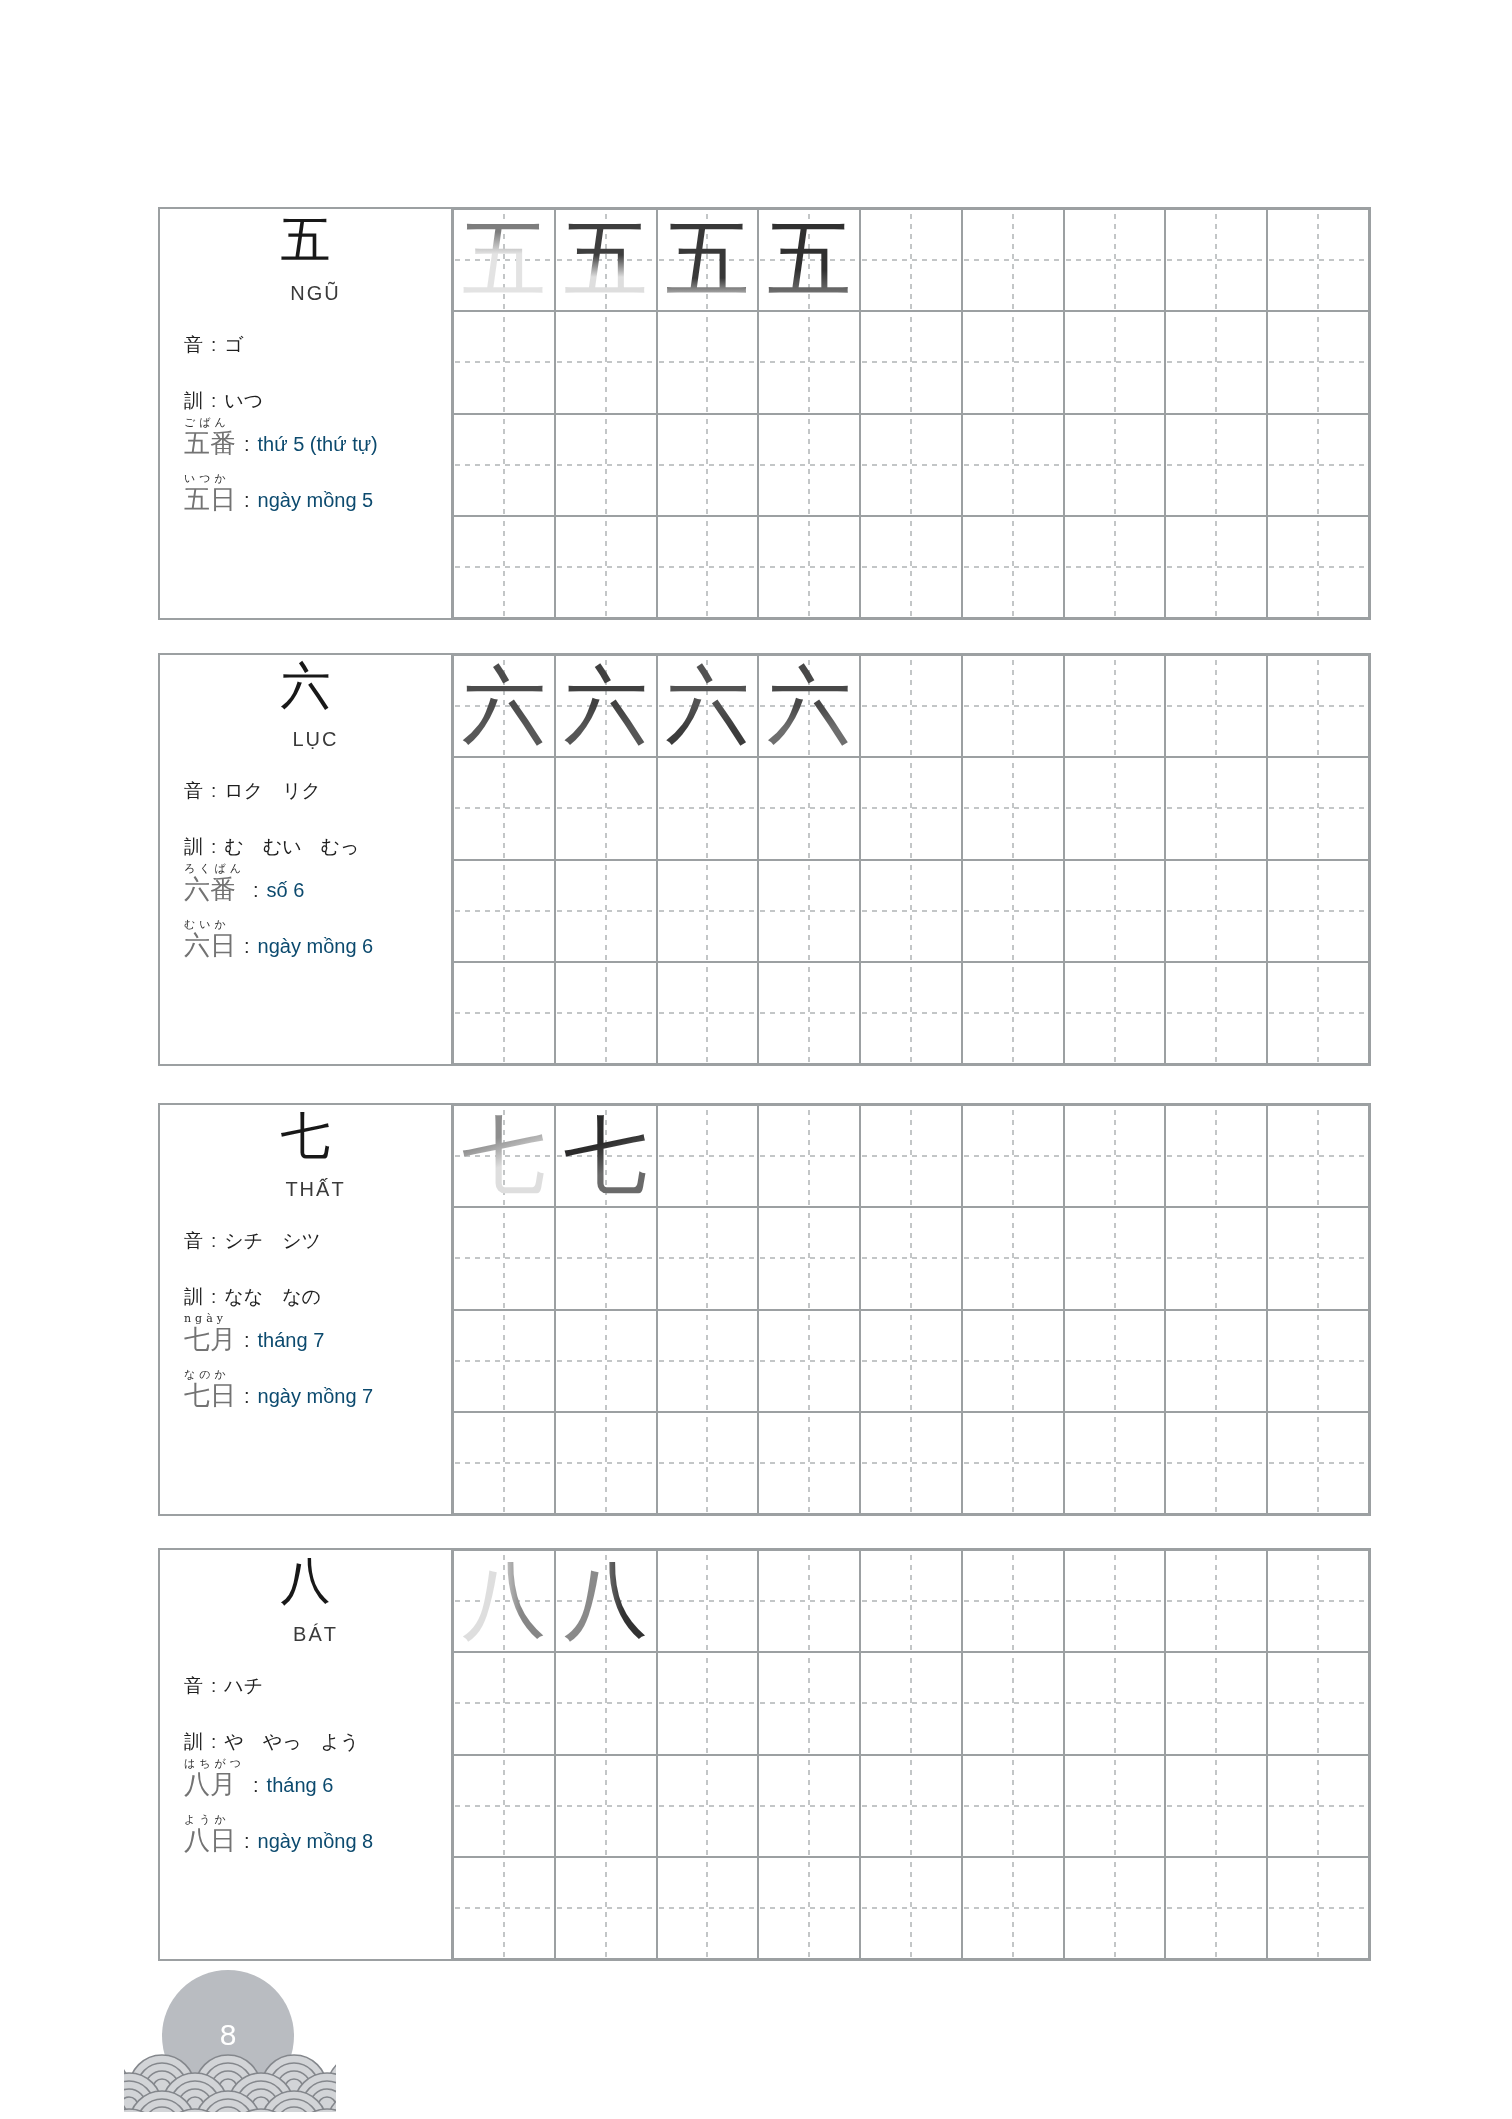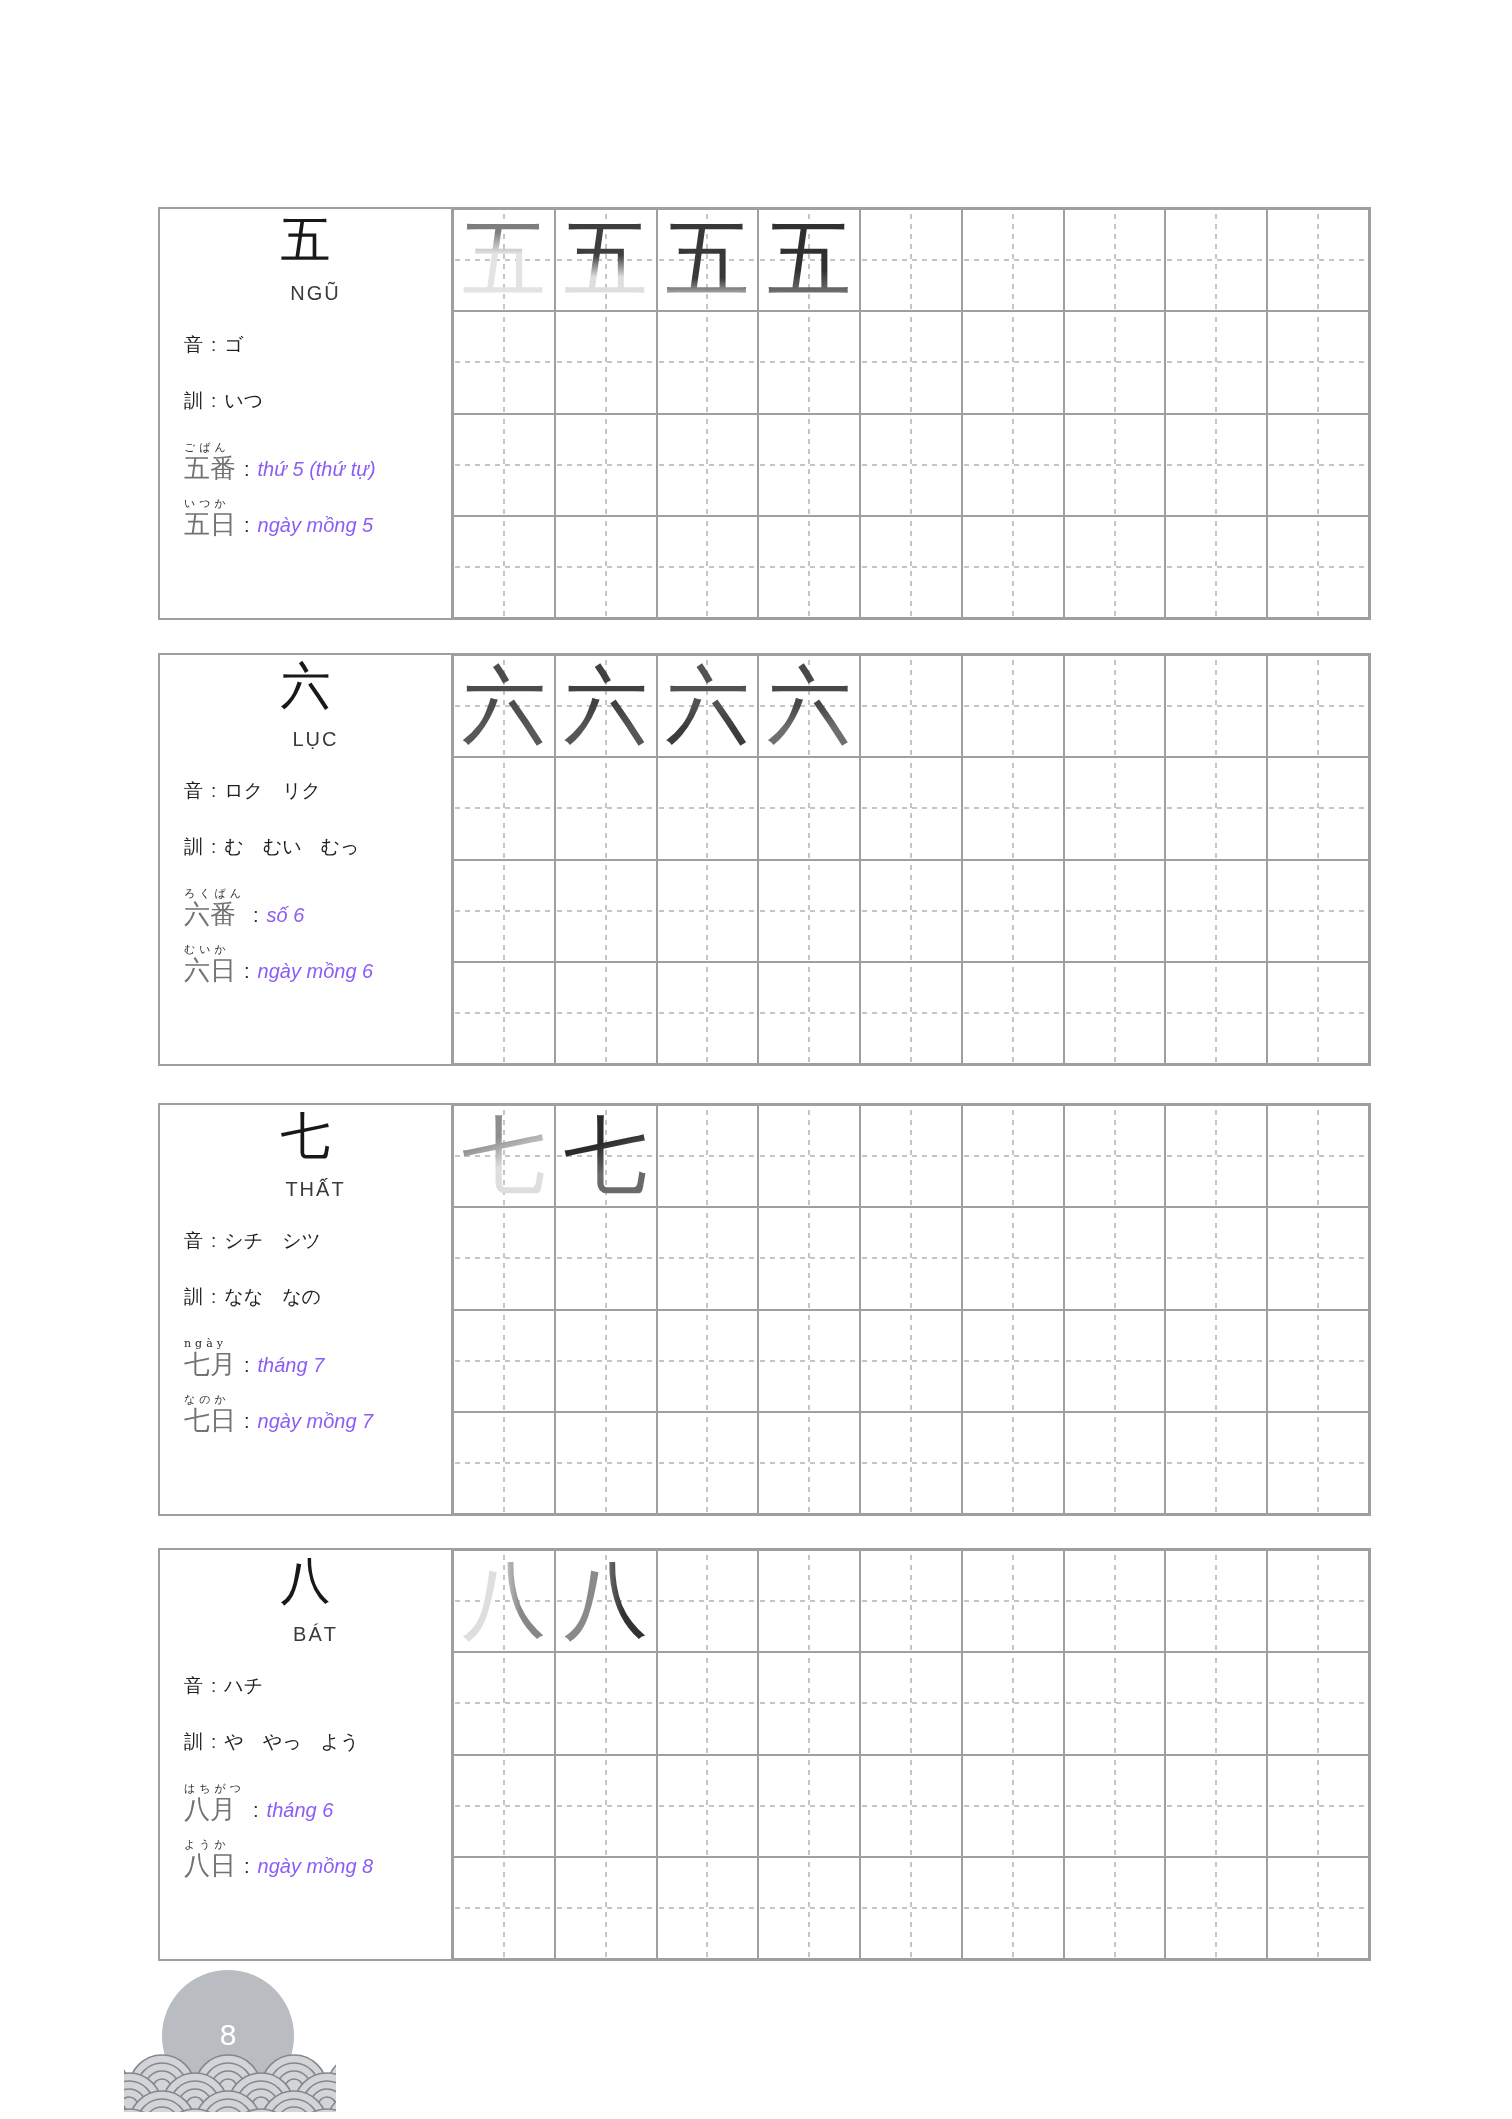--- a/index.html
+++ b/index.html
@@ -34,32 +34,32 @@
   }
   .jline{
     margin:25px 11px 0 24px;font-size:19px;line-height:30px;
     font-family:"DejaVu Serif","Liberation Serif",serif;color:var(--ink);
     white-space:nowrap;
   }
   .jline .sep,.wline .sep{margin:0 8px;font-family:"Liberation Sans",sans-serif;color:#2a2a2a;}
   .wline{
     margin:16px 0 0 24px;display:flex;align-items:flex-end;white-space:nowrap;
   }
-  .wline.first{margin-top:26px;}
+  .wline.first{margin-top:1px;}
   .word-block{display:inline-block;}
   .furi{
     display:block;font-size:11px;line-height:12px;letter-spacing:4px;
     color:#2b2b2b;font-family:"DejaVu Serif","Liberation Serif",serif;
   }
   .wk{
     display:block;font-size:26px;line-height:28px;
     font-family:"DejaVu Serif","Liberation Serif",serif;color:#737373;
   }
   .wline .sep{line-height:26px;font-size:20px;}
-  .meaning{font-size:20px;line-height:26px;color:#8b5cf6;font-style:italic;}
+  .meaning{font-size:20px;line-height:26px;color:#0c4a6e;}
   .grid{
     flex:1;display:grid;grid-template-columns:repeat(9,1fr);
     grid-template-rows:repeat(4,1fr);
   }
   .cell{border:1px solid var(--line);position:relative;box-sizing:border-box;background:#fff;}
   .cell::before{
     content:"";position:absolute;left:1px;right:1px;top:50%;height:2px;margin-top:-1px;
     background:repeating-linear-gradient(90deg,var(--dash) 0 5px,transparent 5px 10px);
   }
   .cell::after{

